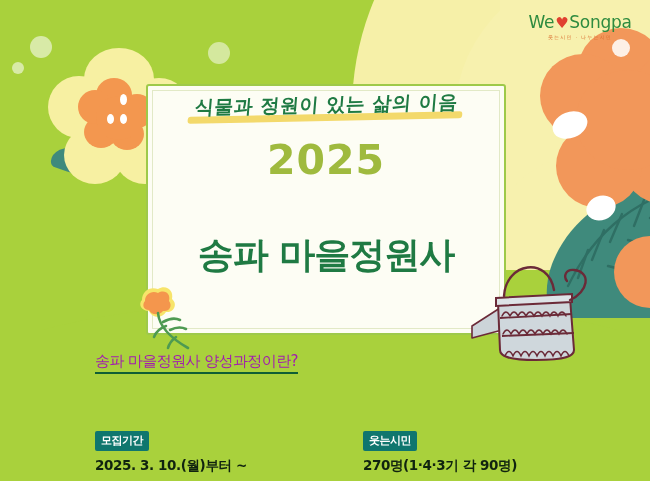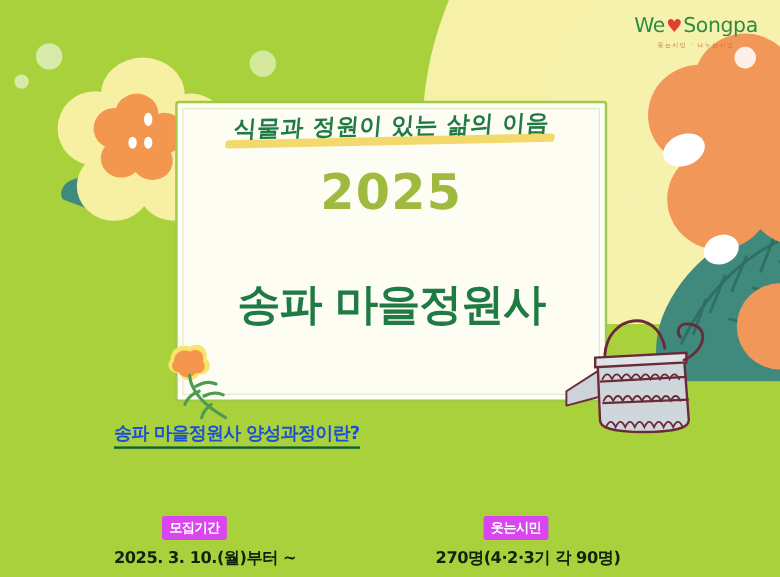--- a/index.html
+++ b/index.html
@@ -249,22 +249,22 @@
     letter-spacing: 1.2px;
     white-space: nowrap;
   }
 
   
   .about-head {
     position: absolute;
     left: 95px; top: 352px;
     font-family: "DejaVu Sans", sans-serif;
     font-size: 15px;
-    font-weight: bold;
-    color: #1d4ed8;
+    font-weight: normal;
+    color: #a21caf;
     letter-spacing: -.6px;
   }
   .about-head::after {
     content: "";
     display: block;
     height: 2px;
     background: #0f5e35;
     margin-top: 1px;
   }
   .about-body {
@@ -278,29 +278,28 @@
     line-height: 1.55;
     letter-spacing: -.5px;
   }
 
   .info-row { position: absolute; left: 95px; top: 430px; width: 470px; }
   .info-col { position: absolute; top: 0; }
   .info-col.c1 { left: 0; }
   .info-col.c2 { left: 268px; }
   .badge {
     display: inline-block;
-    background: #d946ef;
+    background: #0f766e;
     color: #ffffff;
     font-family: "DejaVu Sans", sans-serif;
     font-size: 11px;
     font-weight: bold;
     padding: 2px 6px 3px;
     border-radius: 2px;
     letter-spacing: -.5px;
-    margin-left: 40px;
   }
   .info-val {
     margin-top: 6px;
     font-family: "DejaVu Sans", sans-serif;
     font-size: 13.5px;
     font-weight: bold;
     color: #10230f;
     letter-spacing: -.4px;
     white-space: nowrap;
   }
@@ -436,17 +435,17 @@
   <div class="about-body">
   </div>
 
   <div class="info-row">
     <div class="info-col c1">
       <span class="badge">모집기간</span>
       <div class="info-val">2025. 3. 10.(월)부터 ~</div>
     </div>
     <div class="info-col c2">
       <span class="badge">웃는시민</span>
-      <div class="info-val">270명(4·2·3기 각 90명)</div>
+      <div class="info-val">270명(1·4·3기 각 90명)</div>
     </div>
   </div>
 
 </div>
 
 </body></html>

